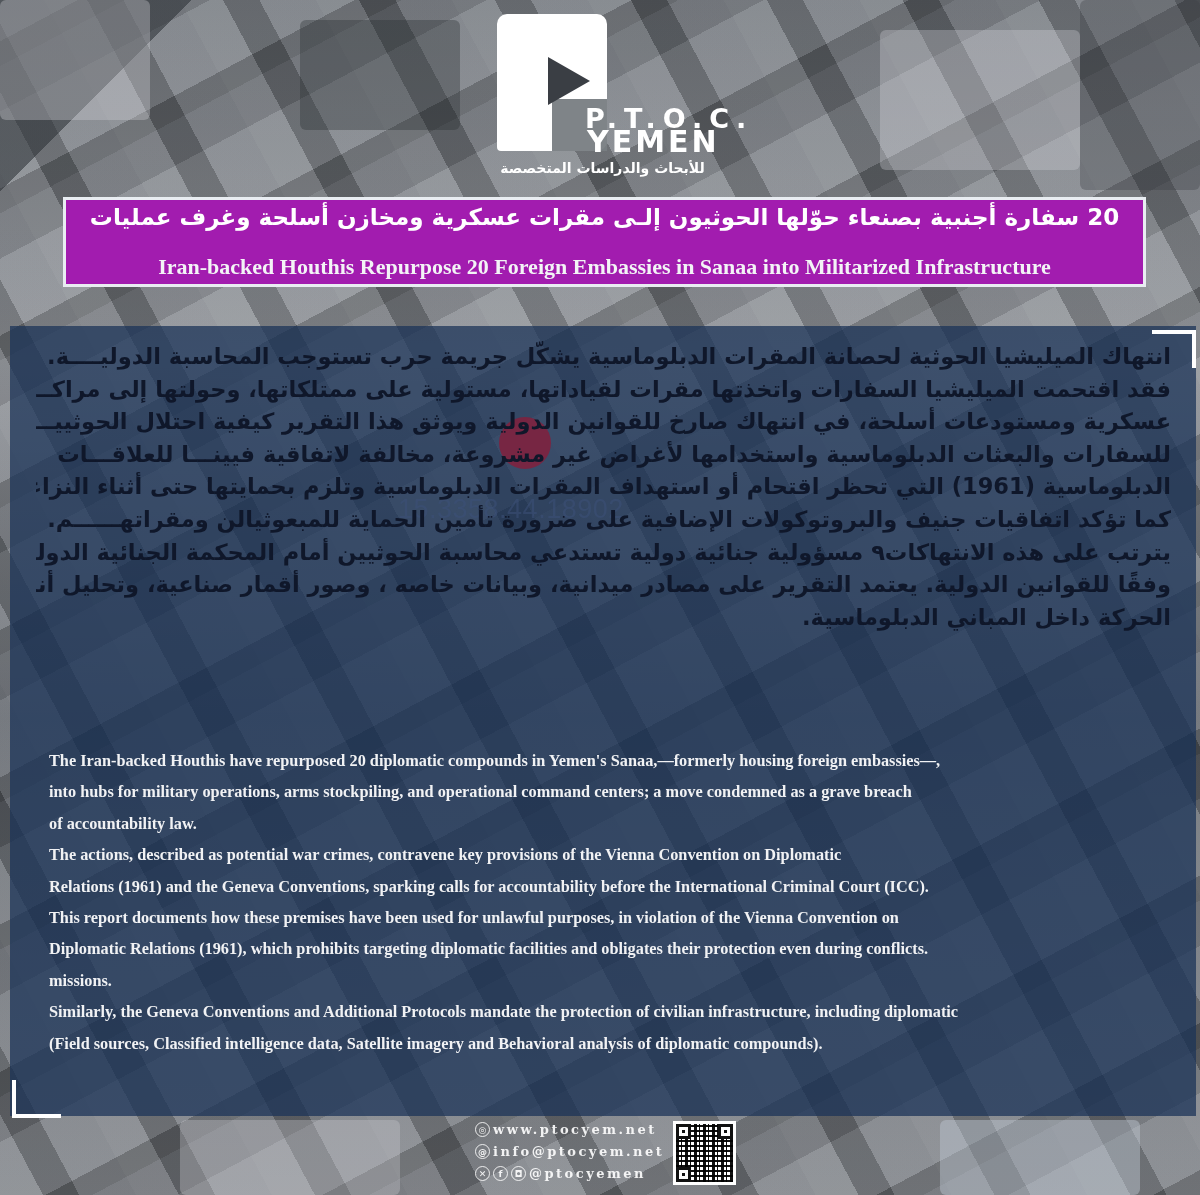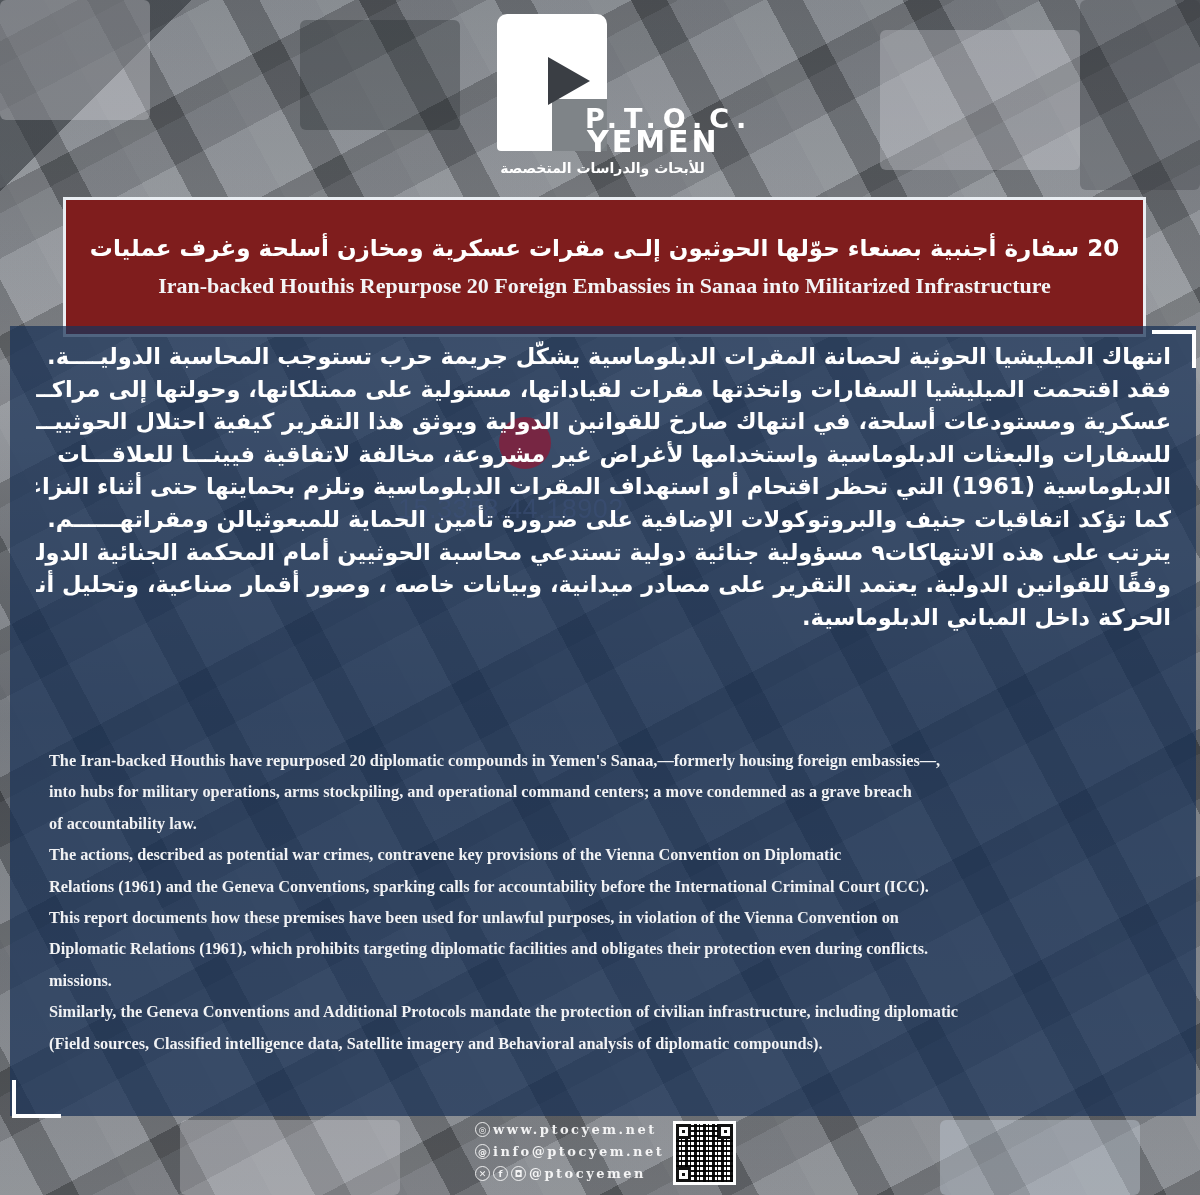--- a/index.html
+++ b/index.html
@@ -45,23 +45,23 @@
     position: absolute; left: 92px; top: 110px;
     color: #fff; font-family: "DejaVu Sans", sans-serif;
     font-size: 30px; letter-spacing: 3px; font-weight: bold;
   }
   .logo .sub {
     position: absolute; left: 0; top: 146px; width: 215px; text-align: center;
     direction: rtl; color: #fff; font-size: 14px; font-weight: bold;
   }
 
   .headline {
-    position: absolute; left: 63px; top: 197px; width: 1083px; height: 140px;
-    background: #7f1d1d; border: 3px solid #e9edf2; box-sizing: border-box;
-    display: flex; flex-direction: column; align-items: center; justify-content: center;
+    position: absolute; left: 63px; top: 197px; width: 1083px; height: 90px;
+    background: #a21caf; border: 3px solid #e9edf2; box-sizing: border-box;
+    display: flex; flex-direction: column; align-items: center; justify-content: space-between;
   }
   .headline .ar {
     direction: rtl; color: #ffffff; font-size: 23px; font-weight: bold;
     font-family: "DejaVu Sans", sans-serif; line-height: 34px;
   }
   .headline .en {
     color: #f3f4f6; font-size: 22px; font-weight: bold;
     font-family: "Liberation Serif", serif; line-height: 34px; margin-top: 4px;
   }
 
@@ -69,21 +69,21 @@
     position: absolute; left: 10px; top: 326px; width: 1186px; height: 790px;
     background: rgba(27,51,88,0.74);
   }
   .corner { position: absolute; border-color: #ffffff; border-style: solid; }
   .corner.tr { right: 4px; top: 330px; width: 40px; height: 34px; border-width: 4px 4px 0 0; }
   .corner.bl { left: 12px; top: 1080px; width: 45px; height: 34px; border-width: 0 0 4px 4px; }
 
   .ar-body {
     position: absolute; left: 36px; top: 340px; width: 1135px;
     direction: rtl; text-align: justify; text-align-last: right;
-    color: #ffffff; font-size: 22.5px; line-height: 32.6px; font-weight: bold;
+    color: #0f172a; font-size: 22.5px; line-height: 32.6px; font-weight: bold;
     font-family: "DejaVu Sans", sans-serif;
   }
   .ar-body .line { display: block; white-space: nowrap; overflow: hidden; }
 
   .watermark-dot {
     position: absolute; left: 499px; top: 417px; width: 52px; height: 52px;
     border-radius: 50%; background: rgba(140,25,55,0.75);
   }
   .watermark-num {
     position: absolute; left: 398px; top: 494px;

